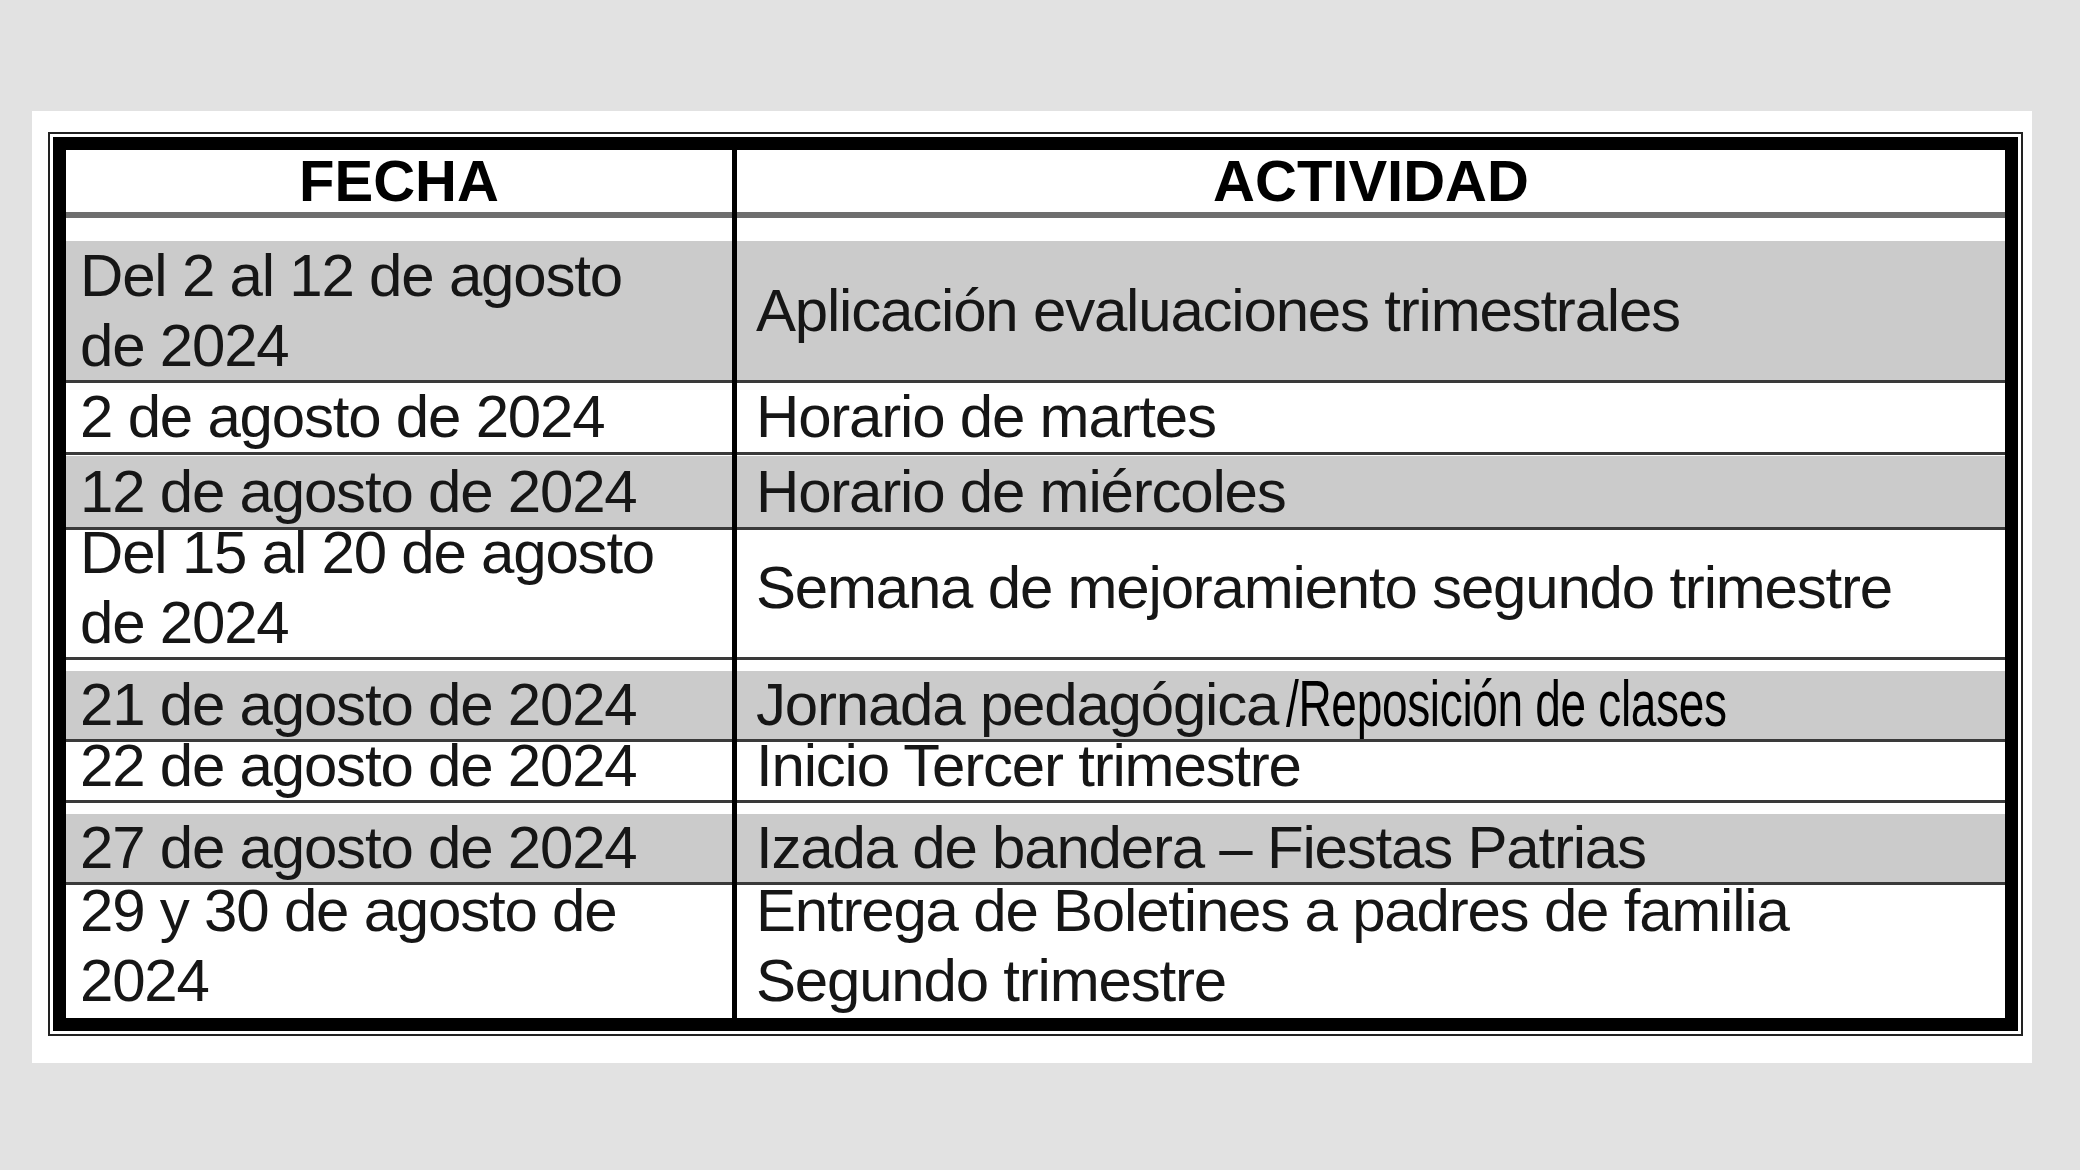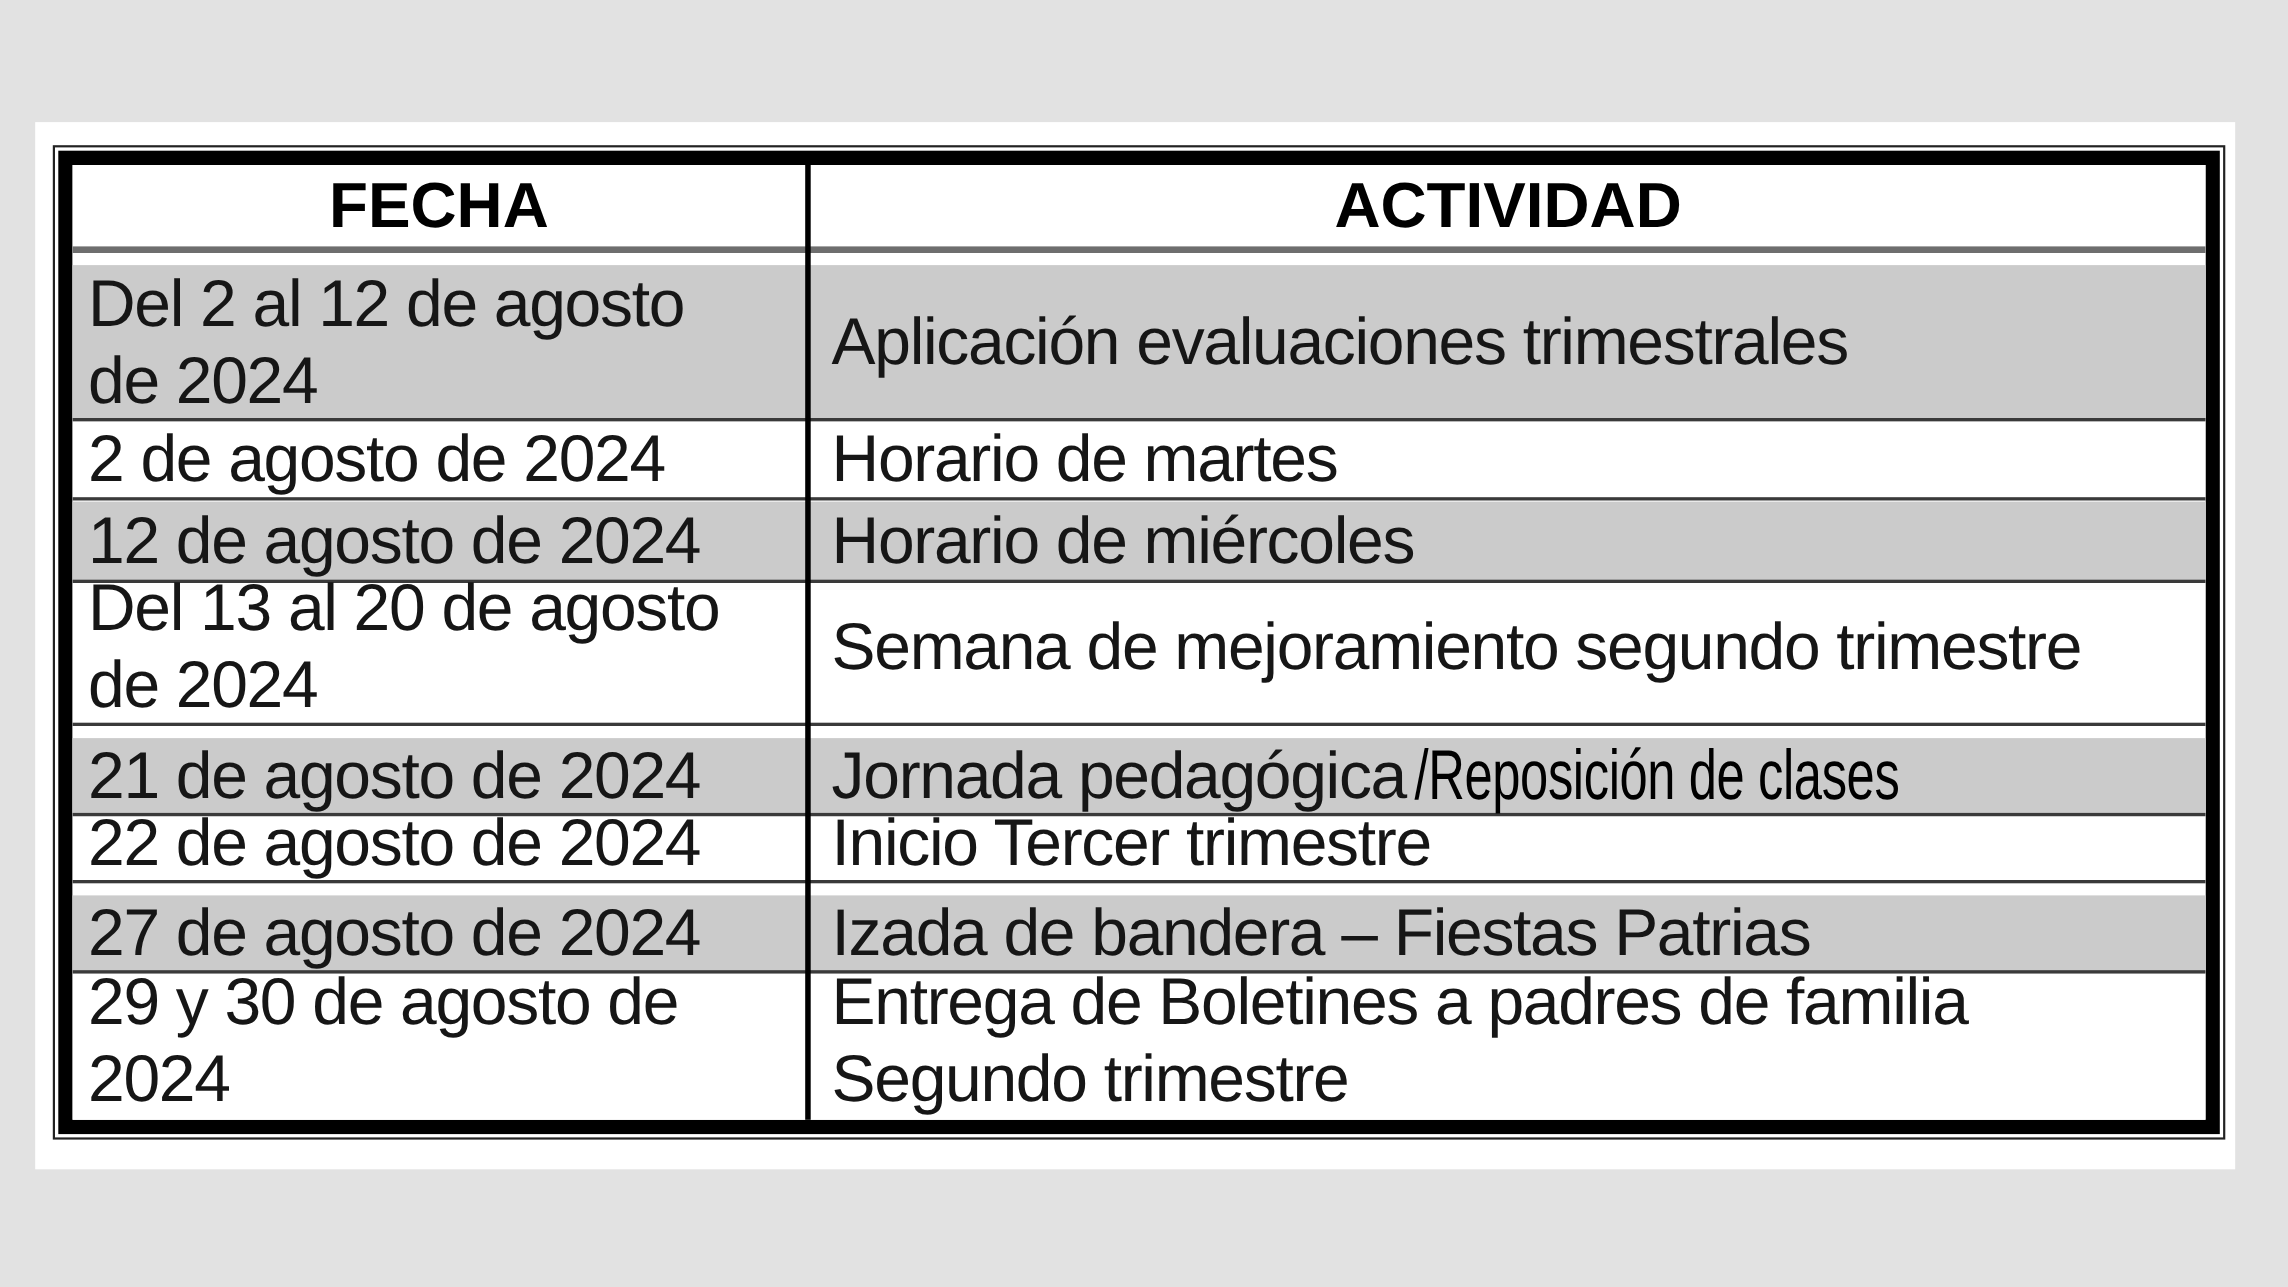--- a/index.html
+++ b/index.html
@@ -68,21 +68,21 @@
 </style>
 </head>
 <body>
 
 <div class="card"></div>
 <div class="frame-outer"></div>
 <div class="frame-thick"></div>
 
 <div class="table">
 
-  <div class="row header" style="top:0;height:80px;">
+  <div class="row header" style="top:0;height:68px;">
     <div class="cell head date">FECHA</div>
     <div class="cell head act">ACTIVIDAD</div>
   </div>
 
   <div class="row shaded" style="top:80px;height:142px;">
     <div class="cell date">
       <div class="twoline">
         <span>Del 2 al 12 de agosto</span>
         <span>de 2024</span>
       </div>
@@ -106,21 +106,21 @@
       <span>12 de agosto de 2024</span>
     </div>
     <div class="cell act">
       <span>Horario de miércoles</span>
     </div>
   </div>
 
   <div class="row" style="top:369px;height:141px;">
     <div class="cell date">
       <div class="twoline">
-        <span>Del 13 al 20 de agosto</span>
+        <span>Del 15 al 20 de agosto</span>
         <span>de 2024</span>
       </div>
     </div>
     <div class="cell act">
       <span>Semana de mejoramiento segundo trimestre</span>
     </div>
   </div>
 
   <div class="row shaded" style="top:510px;height:71px;">
     <div class="cell date">

